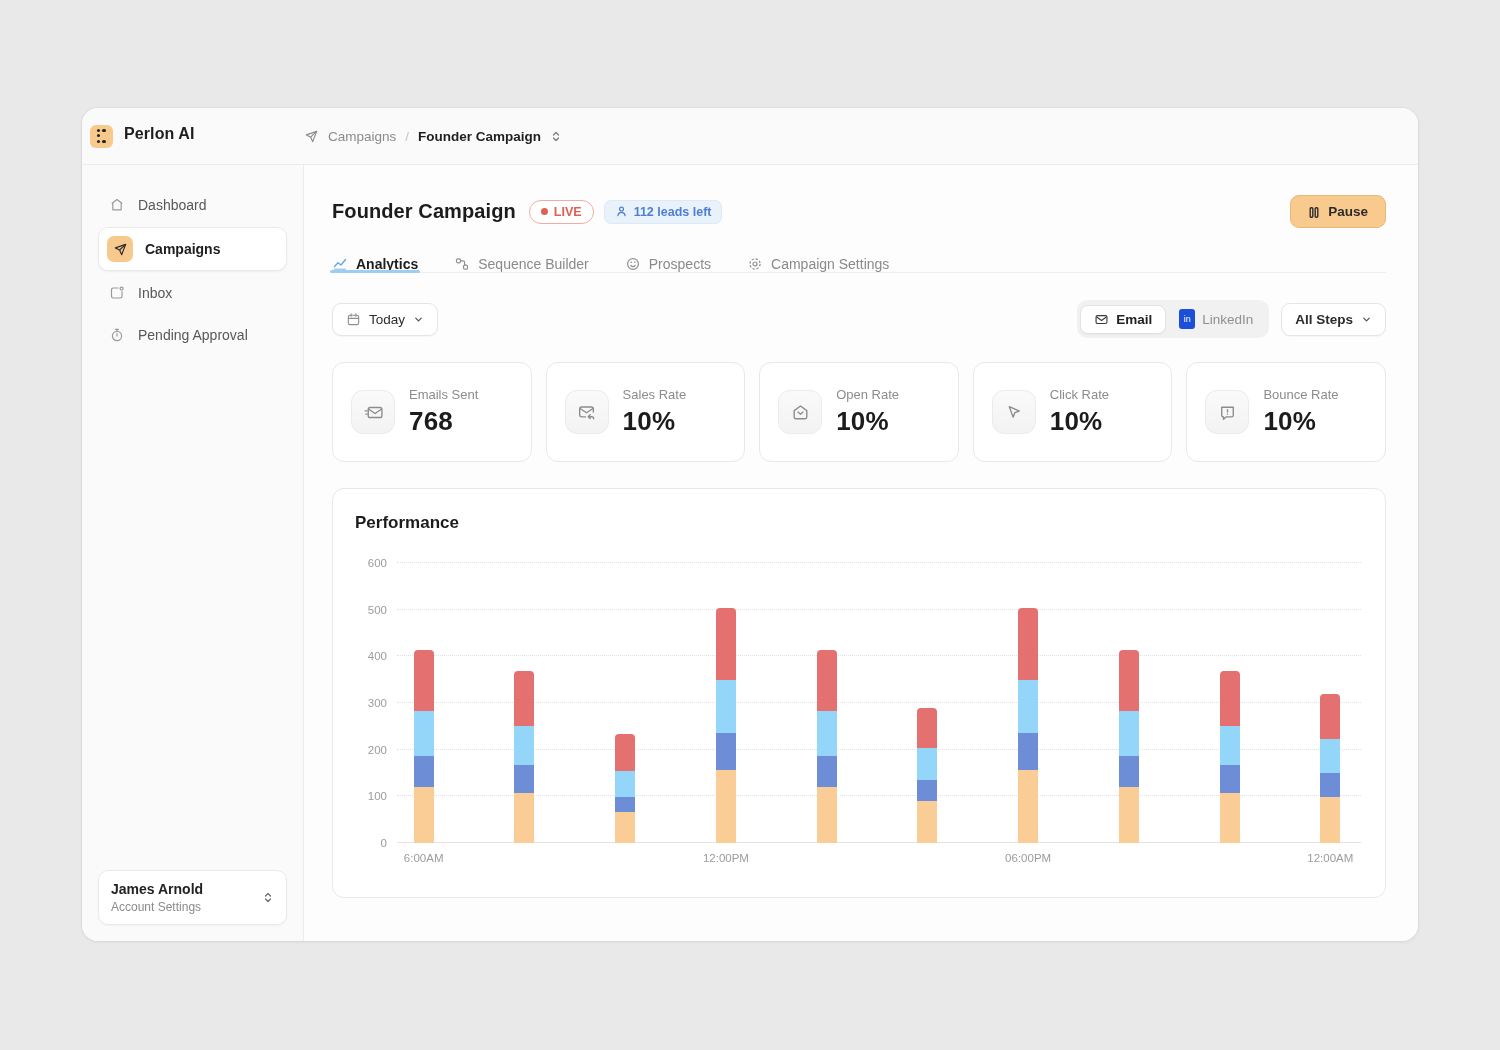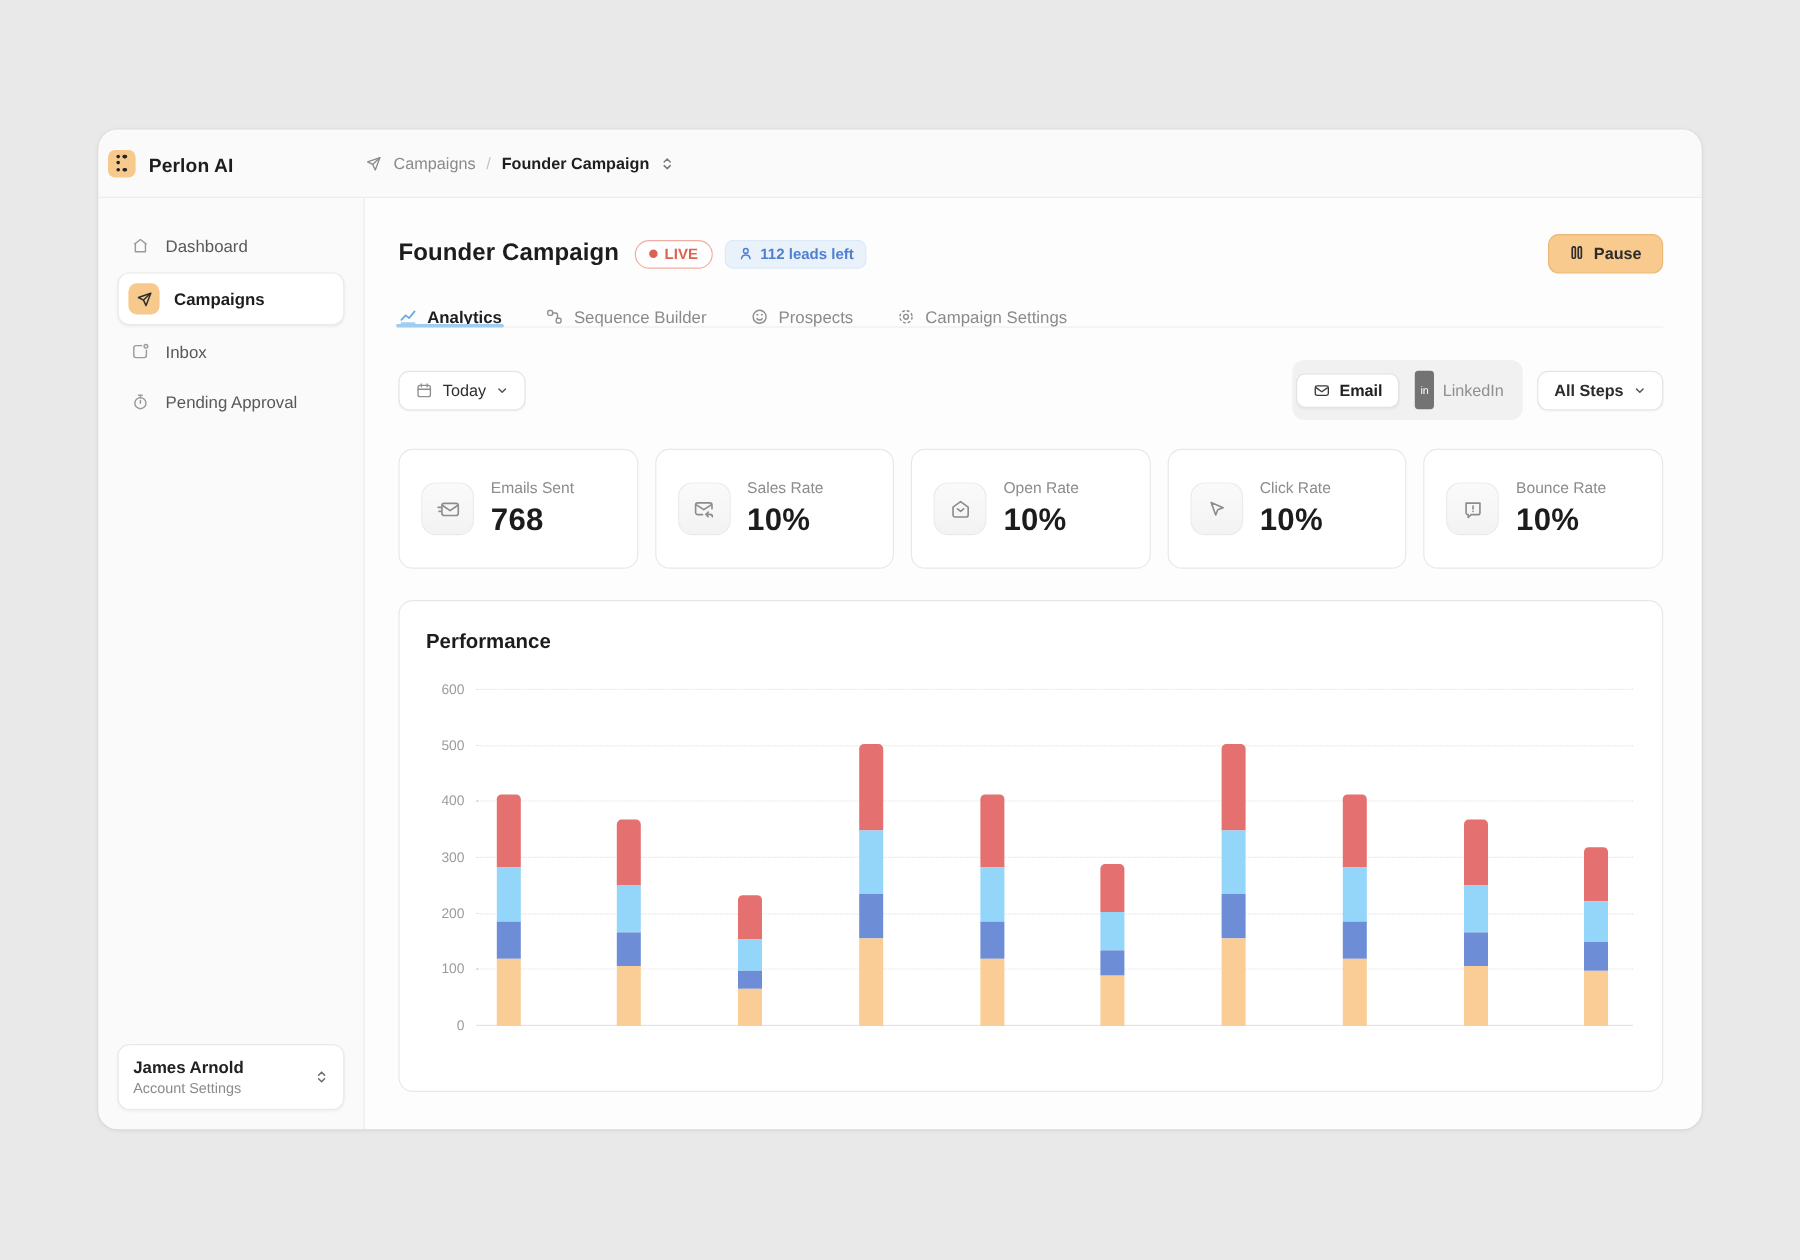--- a/index.html
+++ b/index.html
@@ -19,21 +19,21 @@
   }
   .dotted-bg {
     background-image:radial-gradient(#ededed 1px, transparent 1px);
     background-size:12px 12px;
   }
   
   .topbar {
     height:57px; flex:0 0 57px; display:flex; align-items:center;
     border-bottom:1px solid #ececec; background:#fafafa;
   }
-  .brand { width:222px; display:flex; align-items:flex-end; gap:11px; padding-left:8px; }
+  .brand { width:222px; display:flex; align-items:flex-start; gap:11px; padding-left:8px; }
   .logo {
     width:23px; height:23px; border-radius:6px; background:#f8c98c;
     display:grid; grid-template-columns:4px 4px; grid-template-rows:4px 4px 4px;
     gap:1.5px; place-content:center;
   }
   .logo i { width:3.4px; height:3.4px; border-radius:50%; background:#242424; display:block; }
   .logo i.off { background:transparent; }
   .brand-name { font-size:16px; font-weight:700; letter-spacing:.1px; color:#1d1d1d; }
   .breadcrumb { display:flex; align-items:center; gap:9px; font-size:13.5px; color:#8b8b8b; }
   .breadcrumb .crumb-current { color:#1f1f1f; font-weight:600; }
@@ -72,21 +72,21 @@
     border:1px solid #efae a3; border:1px solid #efaea3; border-radius:999px;
     padding:4px 11px; color:#dc6252; font-size:12.5px; font-weight:600; background:#fff;
   }
   .badge-live .dot { width:7px; height:7px; border-radius:50%; background:#dc6252; }
   .badge-leads {
     margin-left:10px; display:inline-flex; align-items:center; gap:6px;
     background:#e9f2fb; border:1px solid #dbe9f8; border-radius:7px;
     padding:4px 10px; color:#4e7fd0; font-size:12.5px; font-weight:600;
   }
   .btn-pause {
-    margin-left:auto; display:inline-flex; align-items:flex-start; gap:8px;
+    margin-left:auto; display:inline-flex; align-items:flex-end; gap:8px;
     background:#f8ca8e; border:1px solid #eab879; border-radius:9px;
     padding:8px 17px; font-size:13.5px; font-weight:600; color:#2c2c2c; cursor:pointer;
   }
   
   .tabs { display:flex; gap:36px; margin-top:28px; border-bottom:1px solid #efefef; }
   .tab { display:flex; align-items:center; gap:8px; font-size:14px;
          color:#8a8a8a; cursor:pointer; position:relative; }
   .tab.active { color:#1d1d1d; font-weight:600; }
   .tab.active::after {
     content:""; position:absolute; left:-2px; right:-2px; bottom:-1px; height:3px;
@@ -97,21 +97,21 @@
   .btn-white {
     display:inline-flex; align-items:center; gap:8px; background:#fff;
     border:1px solid #e5e5e5; border-radius:9px; padding:8px 13px;
     font-size:13.5px; color:#2c2c2c; cursor:pointer; box-shadow:0 1px 1px rgba(0,0,0,.03);
   }
   .seg { margin-left:auto; background:#f1f1f1; border-radius:10px; padding:3px; display:flex; align-items:center; }
   .seg-item { display:flex; align-items:center; gap:7px; padding:6px 13px; border-radius:8px;
               font-size:13.5px; color:#8f8f8f; cursor:pointer; }
   .seg-item.active { background:#fff; border:1px solid #e3e3e3; color:#222; font-weight:600;
                      box-shadow:0 1px 1px rgba(0,0,0,.04); }
-  .linkedin-ic { width:16px; height:32px; background:#737373; border-radius:3px; color:#fff;
+  .linkedin-ic { width:16px; height:20px; background:#1d4ed8; border-radius:3px; color:#fff;
                  font-size:9px; font-weight:400; display:flex; align-items:center; justify-content:center; }
   .steps-btn { margin-left:12px; font-weight:600; }
   
   .stats { display:flex; gap:14px; margin-top:24px; }
   .stat-card {
     flex:1; background:#fff; border:1px solid #e8e8e8; border-radius:12px;
     height:100px; display:flex; align-items:center; gap:14px; padding:0 18px;
   }
   .stat-icon {
     width:44px; height:44px; border-radius:12px; flex:0 0 44px;
@@ -481,17 +481,23 @@
                 <div class="seg-block" style="height: 49.9333px; background: rgb(249, 205, 149);"></div>
               </div>
               <div class="bar" style="left: calc(96.82% - 10px);">
                 <div class="seg-block" style="height: 44.8px; background: rgb(229, 112, 112);"></div>
                 <div class="seg-block" style="height: 34.5333px; background: rgb(148, 214, 250);"></div>
                 <div class="seg-block" style="height: 23.3333px; background: rgb(109, 142, 214);"></div>
                 <div class="seg-block" style="height: 46.2px; background: rgb(249, 205, 149);"></div>
               </div>
             </div>
         </div>
+        <div class="x-axis" id="x-axis">
+            <div class="x-tick" style="left: 2.77%;">6:00AM</div>
+            <div class="x-tick" style="left: 34.12%;">12:00PM</div>
+            <div class="x-tick" style="left: 65.47%;">06:00PM</div>
+            <div class="x-tick" style="left: 96.82%;">12:00AM</div>
+          </div>
       </div>
 
     </div>
   </div>
 </div>
 
 </body></html>

